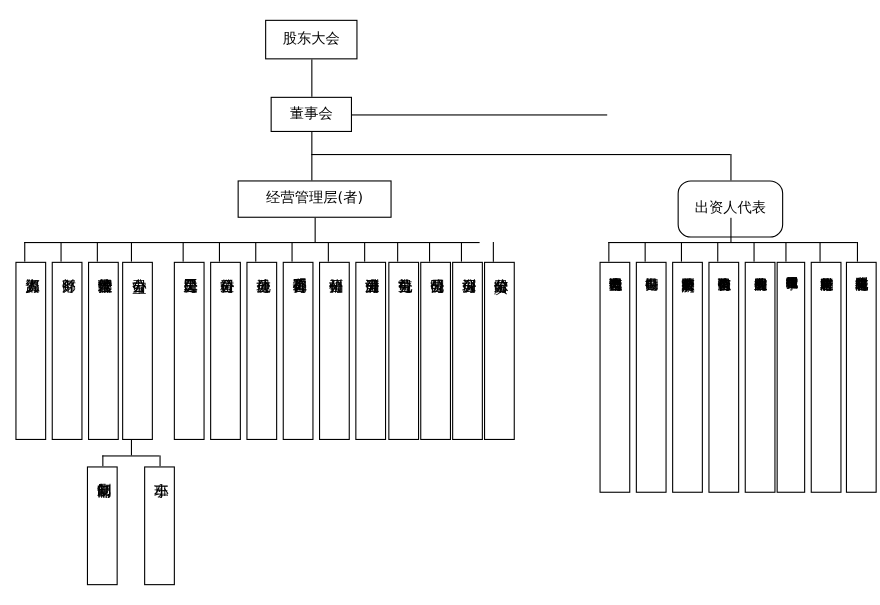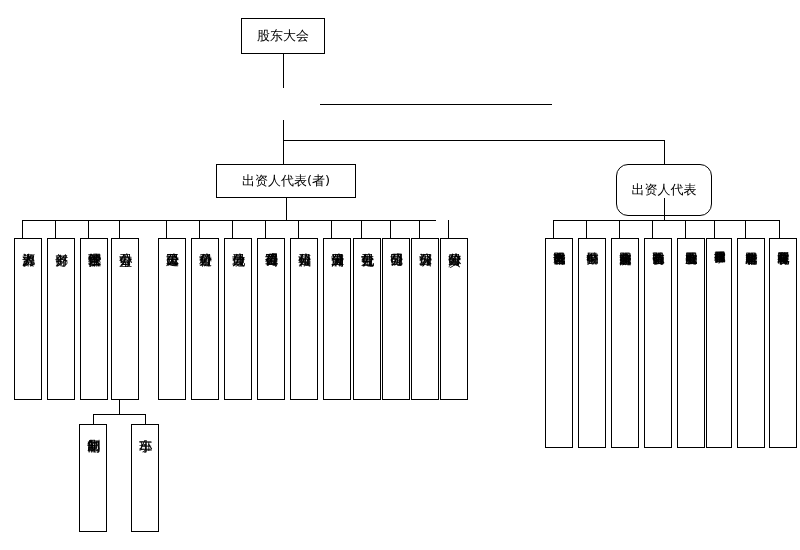--- a/index.html
+++ b/index.html
@@ -53,23 +53,24 @@
   .line.hline { height: 1px; }
   .line.vline { width: 1px; }
 </style>
 </head>
 <body>
 
 <div id="canvas">
 
   <div class="node h" style="left:241px; top:18px; width:84px; height:36px;">股东大会</div>
 
+  <div class="node h" style="left:246px; top:88px; width:74px; height:32px;">董事会</div>
 
 
-  <div class="node h" style="left:216px; top:164px; width:140px; height:34px;">出资人代表(者)</div>
+  <div class="node h" style="left:216px; top:164px; width:140px; height:34px;">经营管理层(者)</div>
 
   <div class="node h" style="left:616px; top:164px; width:96px; height:52px;border-radius:12px;">出资人代表</div>
 
   <div class="line vline" style="left:283px; top:54px; height:34px;"></div>
 
   <div class="line hline" style="left:320px; top:104px; width:232px;"></div>
 
   <div class="line vline" style="left:283px; top:120px; height:20px;"></div>
   <div class="line hline" style="left:283px; top:140px; width:381px;"></div>
   <div class="line vline" style="left:283px; top:140px; height:24px;"></div>

